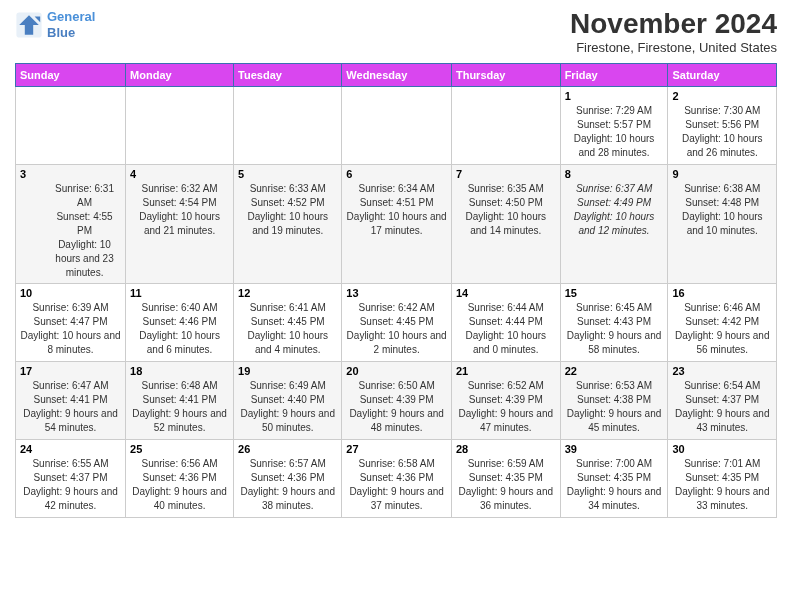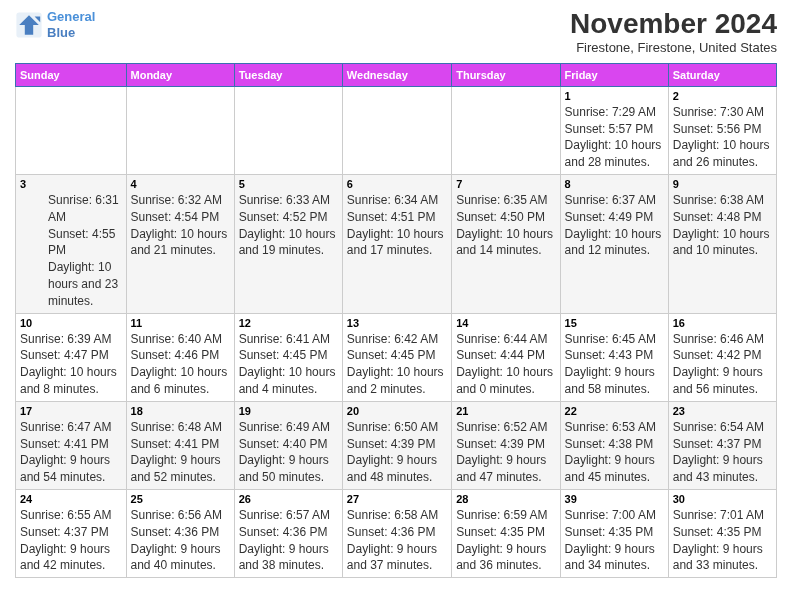--- a/index.html
+++ b/index.html
@@ -76,23 +76,24 @@
     .calendar tr:nth-child(even) td {
       background: #f5f5f5;
     }
     .day-num {
       font-weight: bold;
       font-size: 11px;
       display: block;
       margin-bottom: 2px;
     }
     .day-info {
-      font-size: 12px;
+      font-size: 10px;
       color: #333;
       line-height: 1.4;
+      text-align: center;
     }
     .empty-cell {
       background: #fff !important;
     }
   </style>
 </head>
 <body>
 
 <div class="container">
   <div class="header-row">
@@ -171,21 +172,21 @@
 Daylight: 10 hours and 17 minutes.</div>
           </td>
           <td>
             <span class="day-num">7</span>
             <div class="day-info" style="white-space: pre-line;">Sunrise: 6:35 AM
 Sunset: 4:50 PM
 Daylight: 10 hours and 14 minutes.</div>
           </td>
           <td>
             <span class="day-num">8</span>
-            <div class="day-info" style="white-space: pre-line;">Sunrise: 6:37 AM
+            <div class="day-info" style="white-space: pre-line; font-style: italic;">Sunrise: 6:37 AM
 Sunset: 4:49 PM
 Daylight: 10 hours and 12 minutes.</div>
           </td>
           <td>
             <span class="day-num">9</span>
             <div class="day-info" style="white-space: pre-line;">Sunrise: 6:38 AM
 Sunset: 4:48 PM
 Daylight: 10 hours and 10 minutes.</div>
           </td>
         </tr>

